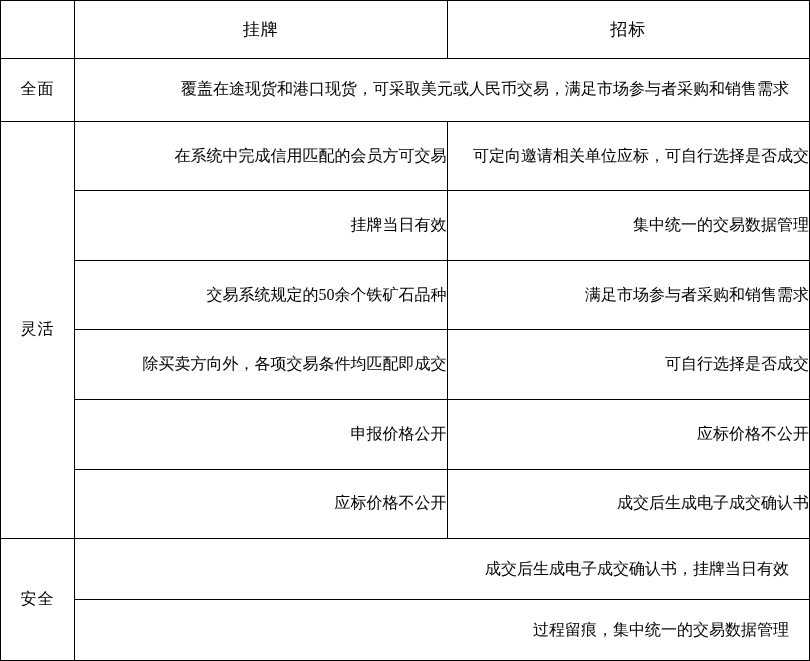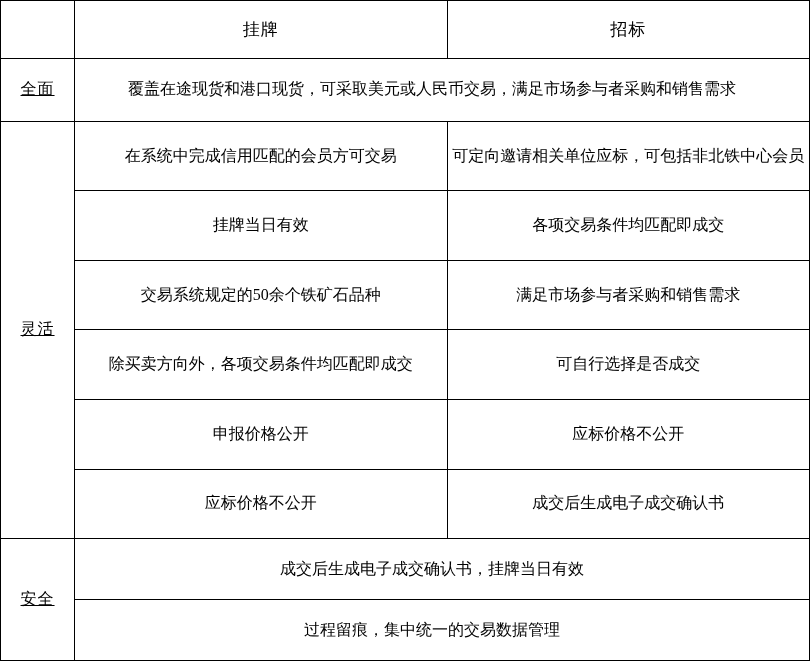--- a/index.html
+++ b/index.html
@@ -48,27 +48,26 @@
   }
   .hdr-blank {
     background: #ffffff;
   }
   .cat-cell {
     text-align: center;
     font-size: 16px;
     font-weight: bold;
     letter-spacing: 1px;
     padding: 0 4px;
-    text-decoration: underline;
   }
   .body-cell {
     font-size: 16px;
     line-height: 1.55;
     padding: 10px 12px 10px 14px;
-    text-align: center;
+    text-align: right;
   }
   .body-cell.span2 {
     padding-right: 20px;
   }
   .row-full { height: 58px; }
   .row-flex { height: 64px; }
   .row-safe { height: 56px; }
 </style>
 </head>
 <body>
@@ -89,25 +88,25 @@
       </tr>
 
       <tr class="row-full">
         <td class="cat-cell">全面</td>
         <td class="body-cell span2" colspan="2">覆盖在途现货和港口现货，可采取美元或人民币交易，满足市场参与者采购和销售需求</td>
       </tr>
 
       <tr class="row-flex">
         <td class="cat-cell" rowspan="6">灵活</td>
         <td class="body-cell">在系统中完成信用匹配的会员方可交易</td>
-        <td class="body-cell">可定向邀请相关单位应标，可包括非北铁中心会员</td>
+        <td class="body-cell">可定向邀请相关单位应标，可自行选择是否成交</td>
       </tr>
       <tr class="row-flex">
         <td class="body-cell">挂牌当日有效</td>
-        <td class="body-cell">各项交易条件均匹配即成交</td>
+        <td class="body-cell">集中统一的交易数据管理</td>
       </tr>
       <tr class="row-flex">
         <td class="body-cell">交易系统规定的50余个铁矿石品种</td>
         <td class="body-cell">满足市场参与者采购和销售需求</td>
       </tr>
       <tr class="row-flex">
         <td class="body-cell">除买卖方向外，各项交易条件均匹配即成交</td>
         <td class="body-cell">可自行选择是否成交</td>
       </tr>
       <tr class="row-flex">

